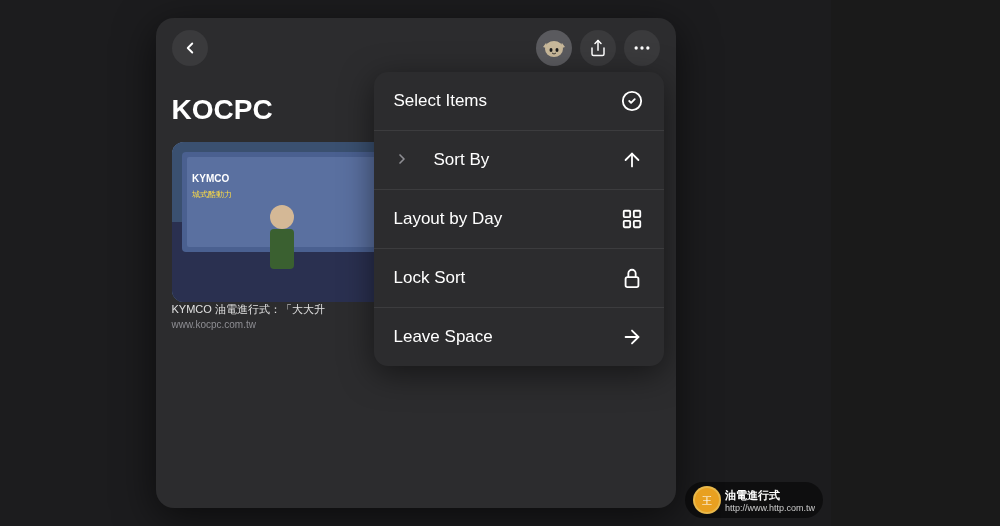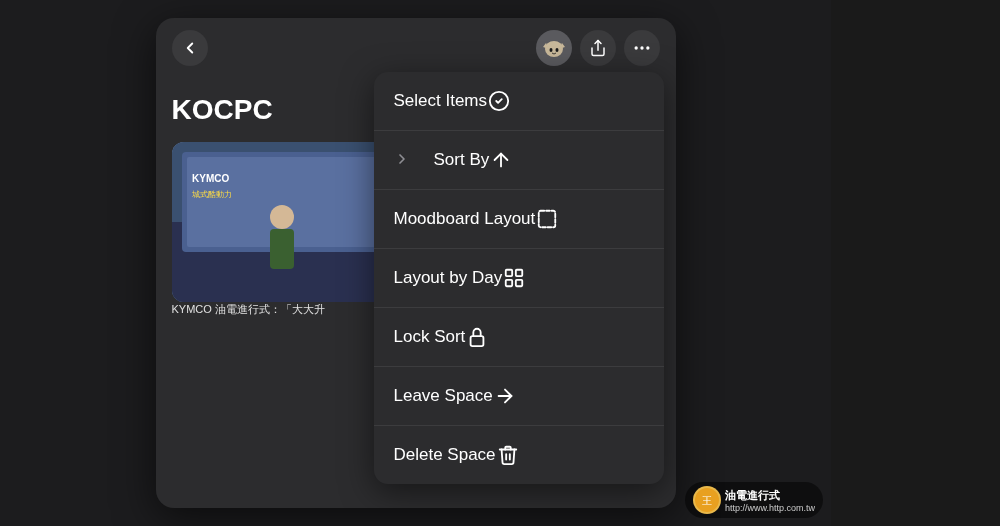--- a/index.html
+++ b/index.html
@@ -188,20 +188,21 @@
       background: #2c2c2e;
       border-radius: 14px;
       overflow: hidden;
       box-shadow: 0 8px 32px rgba(0,0,0,0.5);
       z-index: 20;
     }
 
     .menu-item {
       display: flex;
       align-items: center;
+      justify-content: space-between;
       padding: 18px 20px;
       cursor: pointer;
       border-bottom: 1px solid rgba(255,255,255,0.08);
       transition: background 0.15s;
     }
 
     .menu-item:last-child {
       border-bottom: none;
     }
 
@@ -291,20 +292,21 @@
             <text x="20" y="40" fill="#fff" font-size="10" font-weight="bold">KYMCO</text>
             <text x="20" y="55" fill="#ffdd44" font-size="8">城式酷動力</text>
 
             <ellipse cx="110" cy="75" rx="12" ry="12" fill="#d4b896"></ellipse>
             <rect x="98" y="87" width="24" height="40" rx="4" fill="#3a6030"></rect>
           </svg>
         </div>
       </div>
 
       <div class="image-caption">KYMCO 油電進行式：「大大升</div>
+      <div class="image-url">www.kocpc.com.tw</div>
     </div>
 
     <div class="dropdown-menu">
 
       <div class="menu-item">
         <span class="menu-item-label">Select Items</span>
         <span class="menu-icon">
           <svg width="22" height="22" viewBox="0 0 24 24" fill="none" stroke="#fff" stroke-width="2" stroke-linecap="round" stroke-linejoin="round">
             <circle cx="12" cy="12" r="10"></circle>
             <polyline points="9 12 11 14 15 10"></polyline>
@@ -322,28 +324,20 @@
           <span class="menu-item-label">Sort By</span>
         </div>
         <span class="menu-icon">
           <svg width="22" height="22" viewBox="0 0 24 24" fill="none" stroke="#fff" stroke-width="2" stroke-linecap="round" stroke-linejoin="round">
             <line x1="12" y1="19" x2="12" y2="5"></line>
             <polyline points="5 12 12 5 19 12"></polyline>
           </svg>
         </span>
       </div>
 
-      <div class="menu-item">
-        <span class="menu-item-label">Moodboard Layout</span>
-        <span class="menu-icon">
-          <svg width="22" height="22" viewBox="0 0 24 24" fill="none" stroke="#fff" stroke-width="2" stroke-linecap="round" stroke-linejoin="round">
-            <rect x="3" y="3" width="18" height="18" rx="2" stroke-dasharray="4 2"></rect>
-          </svg>
-        </span>
-      </div>
 
       <div class="menu-item">
         <span class="menu-item-label">Layout by Day</span>
         <span class="menu-icon">
           <svg width="22" height="22" viewBox="0 0 24 24" fill="none" stroke="#fff" stroke-width="2" stroke-linecap="round" stroke-linejoin="round">
             <rect x="3" y="3" width="7" height="7" rx="1"></rect>
             <rect x="14" y="3" width="7" height="7" rx="1"></rect>
             <rect x="3" y="14" width="7" height="7" rx="1"></rect>
             <rect x="14" y="14" width="7" height="7" rx="1"></rect>
           </svg>
@@ -363,32 +357,20 @@
       <div class="menu-item">
         <span class="menu-item-label">Leave Space</span>
         <span class="menu-icon">
           <svg width="22" height="22" viewBox="0 0 24 24" fill="none" stroke="#fff" stroke-width="2" stroke-linecap="round" stroke-linejoin="round">
             <line x1="5" y1="12" x2="19" y2="12"></line>
             <polyline points="12 5 19 12 12 19"></polyline>
           </svg>
         </span>
       </div>
 
-      <div class="menu-item">
-        <span class="menu-item-label">Delete Space</span>
-        <span class="menu-icon">
-          <svg width="22" height="22" viewBox="0 0 24 24" fill="none" stroke="#fff" stroke-width="2" stroke-linecap="round" stroke-linejoin="round">
-            <polyline points="3 6 5 6 21 6"></polyline>
-            <path d="M19 6l-1 14a2 2 0 0 1-2 2H8a2 2 0 0 1-2-2L5 6"></path>
-            <path d="M10 11v6"></path>
-            <path d="M14 11v6"></path>
-            <path d="M9 6V4a1 1 0 0 1 1-1h4a1 1 0 0 1 1 1v2"></path>
-          </svg>
-        </span>
-      </div>
 
     </div>
 
   </div>
 
   <div class="watermark">
     <div class="watermark-avatar">
       <svg width="24" height="24" viewBox="0 0 24 24">
         <circle cx="12" cy="12" r="12" fill="#e8a020"></circle>
         <text x="12" y="16" text-anchor="middle" fill="#fff" font-size="10">王</text>

